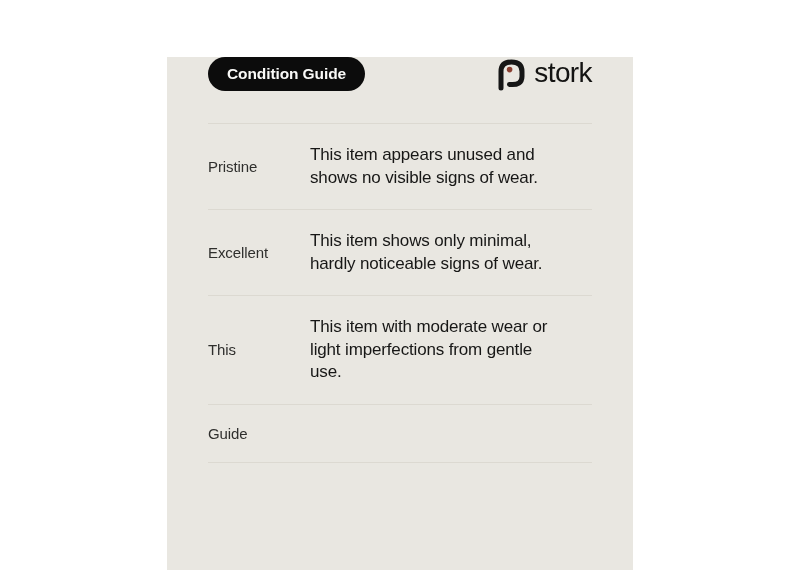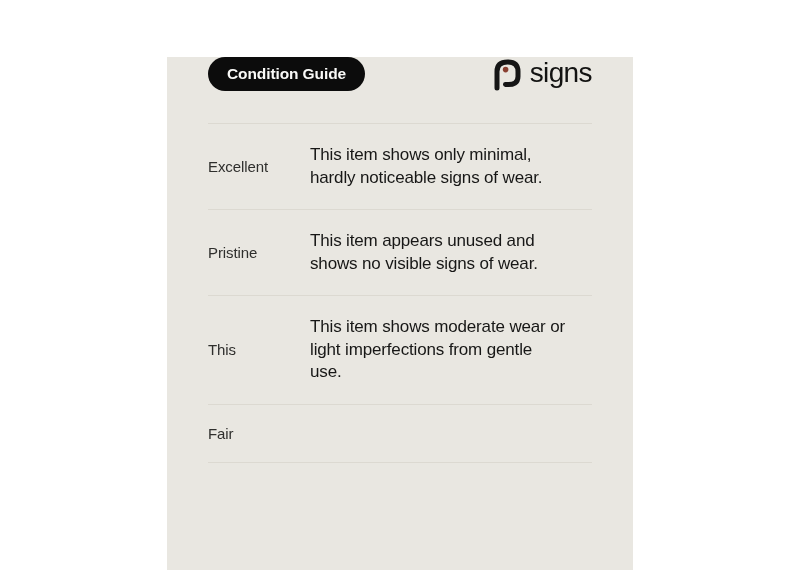--- a/index.html
+++ b/index.html
@@ -98,42 +98,42 @@
 <div class="card">
 
   <div class="card-header">
     <span class="badge">Condition Guide</span>
 
     <div class="brand">
       <svg class="brand-mark" viewBox="0 0 31 33" aria-hidden="true">
         <path d="M5 30 V13.5 Q5 4 15.5 4 Q26 4 26 13.5 V18.5 Q26 27.8 13.5 26.4" fill="none" stroke="#161616" stroke-width="5" stroke-linecap="round" stroke-linejoin="round"></path>
         <circle cx="13.6" cy="11.6" r="2.8" fill="#8a4032"></circle>
       </svg>
-      <span class="brand-name">signs</span>
+      <span class="brand-name">stork</span>
     </div>
   </div>
 
   <div class="rows">
+  <div class="row">
+    <div class="row-label">Pristine</div>
+    <div class="row-desc">This item appears unused and
+shows no visible signs of wear.</div>
+  </div>
+
   <div class="row">
     <div class="row-label">Excellent</div>
     <div class="row-desc">This item shows only minimal,
 hardly noticeable signs of wear.</div>
   </div>
 
   <div class="row">
-    <div class="row-label">Pristine</div>
-    <div class="row-desc">This item appears unused and
-shows no visible signs of wear.</div>
-  </div>
-
-  <div class="row">
     <div class="row-label">This</div>
-    <div class="row-desc">This item shows moderate wear or
+    <div class="row-desc">This item with moderate wear or
 light imperfections from gentle
 use.</div>
   </div>
 
   <div class="row">
-    <div class="row-label">Fair</div>
+    <div class="row-label">Guide</div>
   </div>
 </div>
 
 </div>
 
 </body></html>

